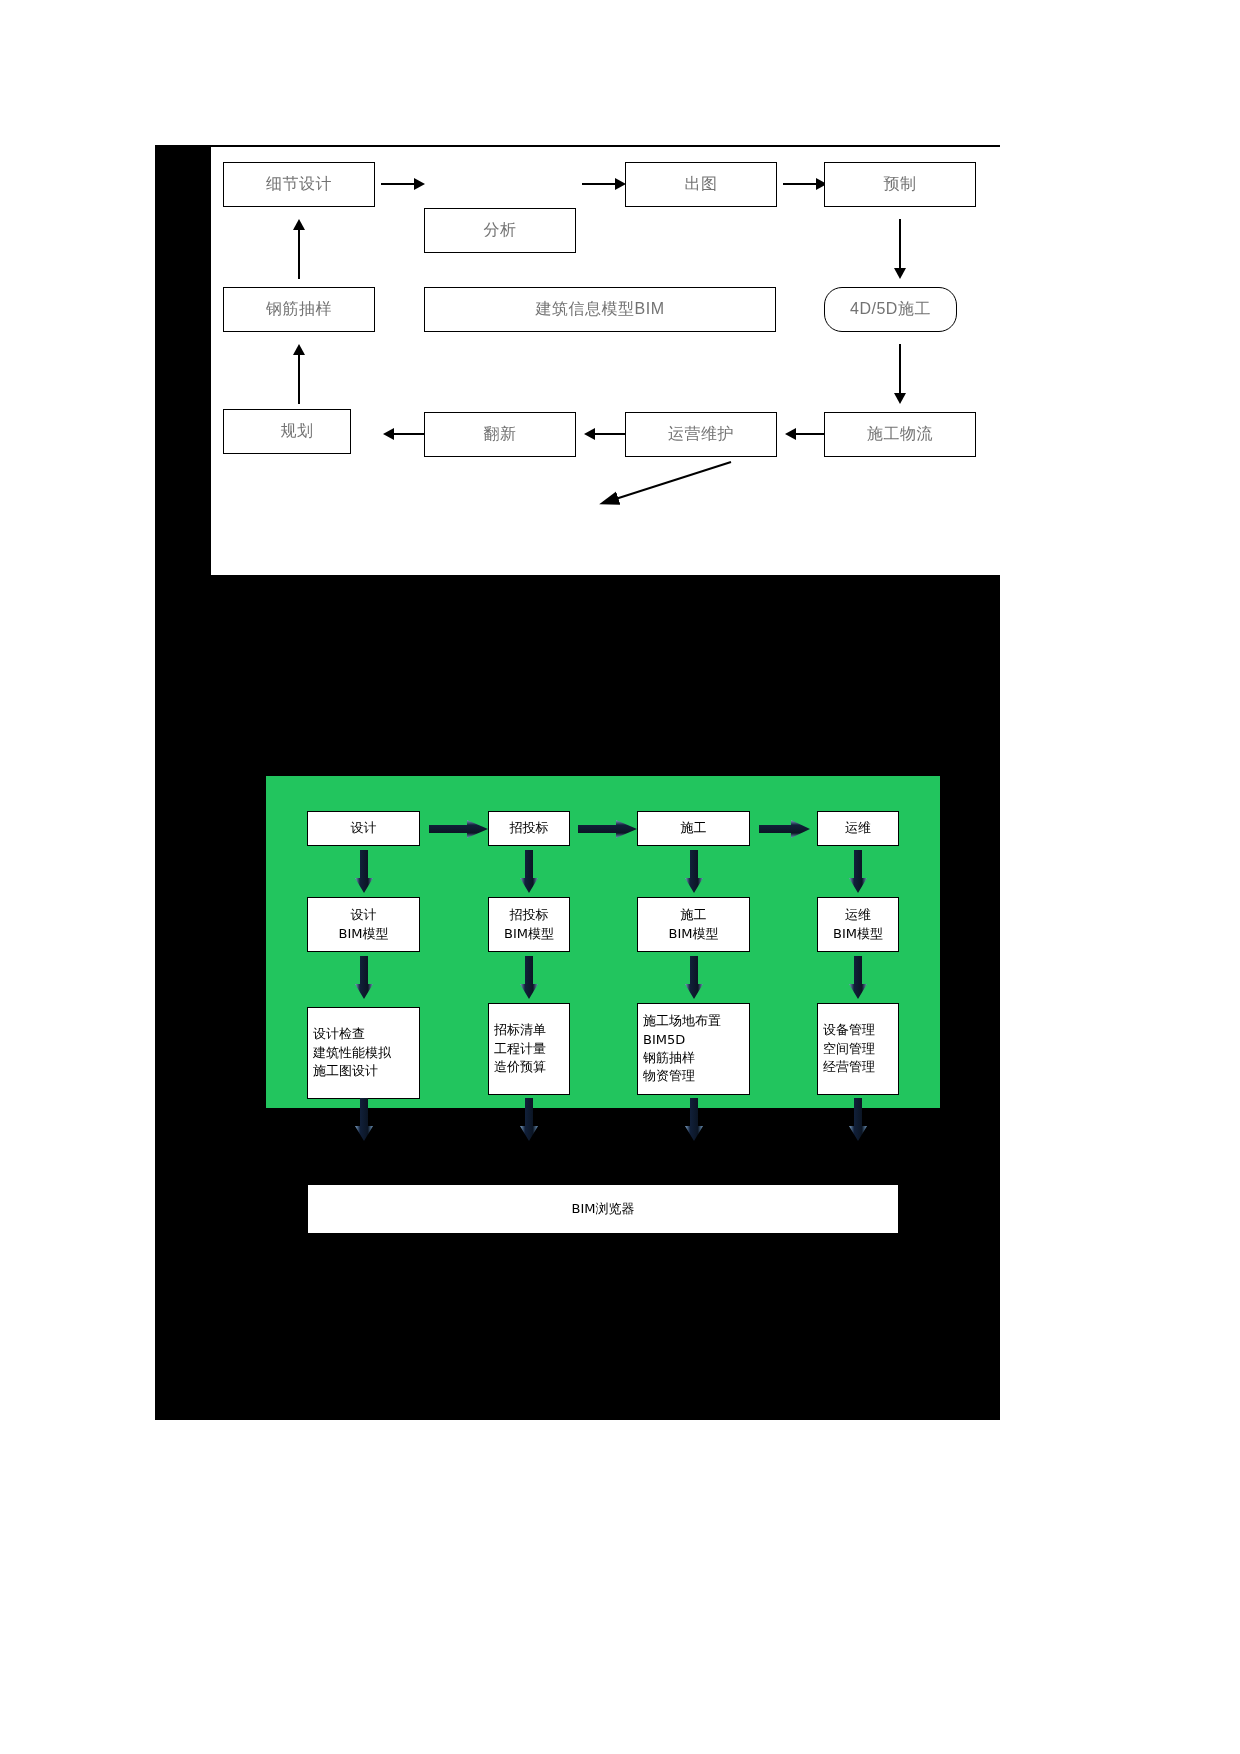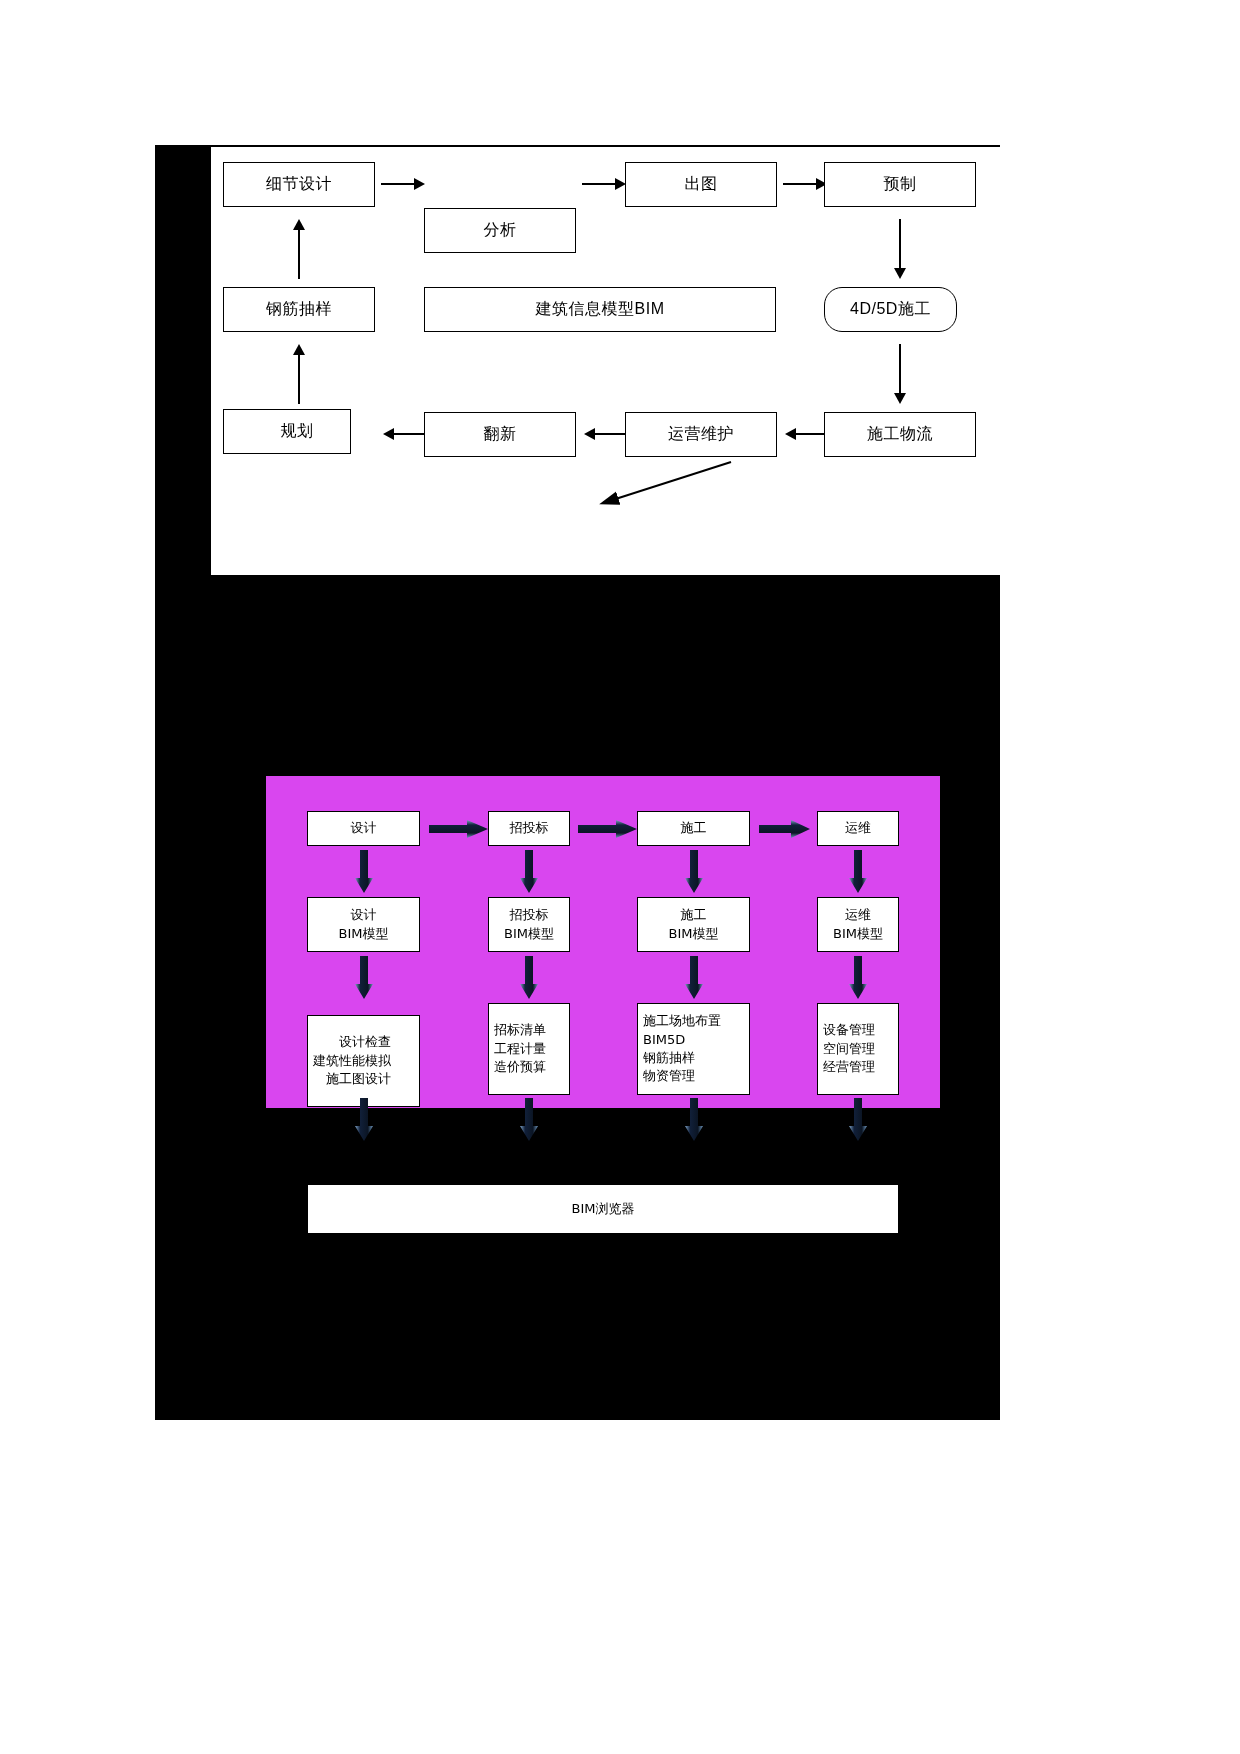--- a/index.html
+++ b/index.html
@@ -36,21 +36,21 @@
   }
   .tbox {
     position: absolute;
     border: 1px solid #000000;
     background: #ffffff;
     box-sizing: border-box;
     display: flex;
     align-items: center;
     justify-content: center;
     font-size: 16px;
-    color: #000000;
+    color: #737373;
     letter-spacing: 0.5px;
   }
   
   .tarrow-h {
     position: absolute;
     height: 14px;
     display: flex;
     align-items: center;
   }
   .tarrow-h .shaft {
@@ -101,21 +101,21 @@
   }
   .tarrow-diag { position: absolute; }
 
   
   #bottom-diagram {
     position: absolute;
     left: 266px;
     top: 776px;
     width: 674px;
     height: 332px;
-    background: #d946ef;
+    background: #22c55e;
   }
   .bbox {
     position: absolute;
     border: 1px solid #000000;
     background: #ffffff;
     box-sizing: border-box;
     color: #000000;
     font-family: "DejaVu Sans", sans-serif;
     font-size: 13px;
     line-height: 1.42;
@@ -304,21 +304,21 @@
   <svg class="barrow-v" style="left:253px; top:180px;" width="20" height="44" viewBox="0 0 20 44">
     <polygon points="6,0 14,0 14,28 19,28 10,43 1,28 6,28" fill="url(#gradV)"></polygon>
   </svg>
   <svg class="barrow-v" style="left:418px; top:180px;" width="20" height="44" viewBox="0 0 20 44">
     <polygon points="6,0 14,0 14,28 19,28 10,43 1,28 6,28" fill="url(#gradV)"></polygon>
   </svg>
   <svg class="barrow-v" style="left:582px; top:180px;" width="20" height="44" viewBox="0 0 20 44">
     <polygon points="6,0 14,0 14,28 19,28 10,43 1,28 6,28" fill="url(#gradV)"></polygon>
   </svg>
 
-  <div class="bbox leftalign" style="left:41px; top:239px; width:113px; height:92px;text-align:right;">
+  <div class="bbox leftalign" style="left:41px; top:231px; width:113px; height:92px;">
     <span class="lines">设计检查
 建筑性能模拟
 施工图设计</span>
   </div>
   <div class="bbox leftalign" style="left:222px; top:227px; width:82px; height:92px;">
     <span class="lines">招标清单
 工程计量
 造价预算</span>
   </div>
   <div class="bbox leftalign" style="left:371px; top:227px; width:113px; height:92px;">

